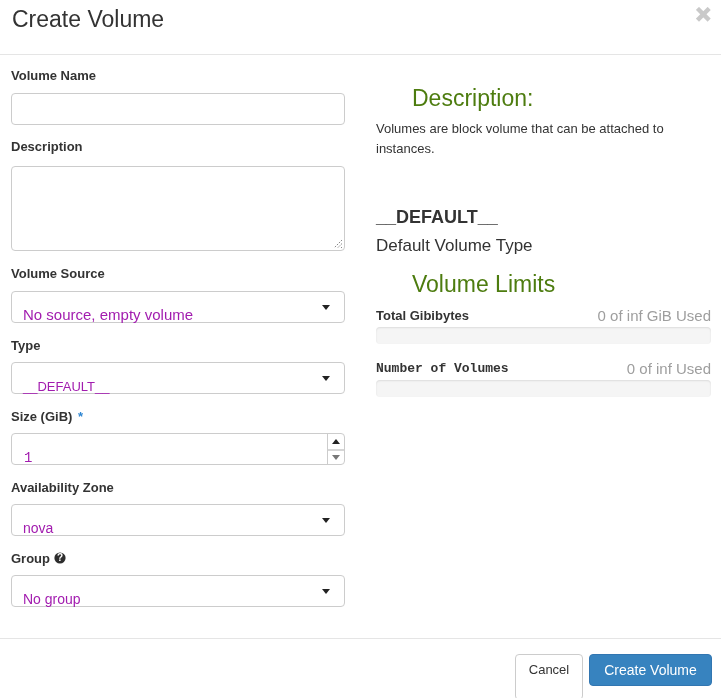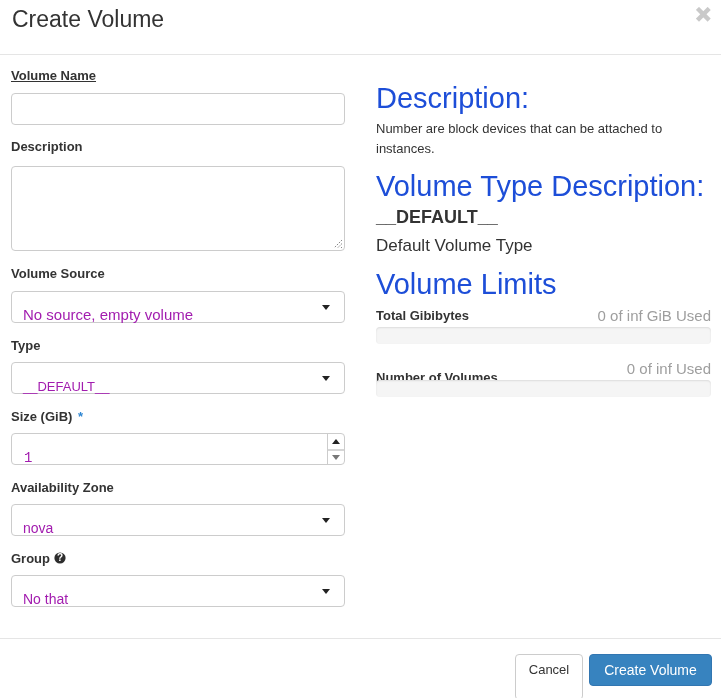--- a/index.html
+++ b/index.html
@@ -3,39 +3,39 @@
 <meta charset="utf-8">
 <style>
 * { margin:0; padding:0; box-sizing:border-box; }
 html,body { width:721px; height:698px; background:#fff; font-family:"Liberation Sans", sans-serif; }
 #modal { position:relative; width:721px; height:698px; background:#fff; overflow:hidden; }
 .abs { position:absolute; }
 .lbl { position:absolute; font-size:13px; font-weight:bold; color:#333; line-height:16px; white-space:nowrap; }
 .ctl { position:absolute; left:11px; width:334px; border:1px solid #ccc; border-radius:4px; background:#fff; }
 .sel-text { position:absolute; left:23px; font-size:14px; color:#a21caf; line-height:16px; white-space:nowrap;margin-top:8px; }
 .caret { position:absolute; width:0; height:0; border-left:4px solid transparent; border-right:4px solid transparent; border-top:5px solid #222; }
-.h3 { position:absolute; font-size:29px; font-weight:400; color:#1d4ed8; line-height:26px; white-space:nowrap; }
+.h3 { position:absolute; font-size:23px; font-weight:400; color:#4d7c0f; line-height:26px; white-space:nowrap;margin-left:36px; }
 .quota-l { position:absolute; font-size:13px; font-weight:bold; color:#333; line-height:16px; }
 .quota-r { position:absolute; right:10px; font-size:15px; color:#9e9e9e; line-height:16px; text-align:right; }
 .pbar { position:absolute; left:376px; width:335px; height:17px; background:#f5f5f5; border-radius:4px; box-shadow:inset 0 1px 2px rgba(0,0,0,.1); }
 </style>
 </head>
 <body>
 <div id="modal">
 
   <div class="abs" style="left:12px; top:6px; font-size:23px; color:#333; line-height:26px;">Create Volume</div>
   <svg class="abs" style="left:696px; top:7px;" width="15" height="15" viewBox="0 0 15 15">
     <g fill="#c9c9c9" transform="rotate(45 7.3 7.3)">
       <rect x="-1" y="5.1" width="16.6" height="4.4"></rect>
       <rect x="5.1" y="-1" width="4.4" height="16.6"></rect>
     </g>
   </svg>
   <div class="abs" style="left:0; top:54px; width:721px; height:1px; background:#e5e5e5;"></div>
 
-  <div class="lbl" style="left:11px; top:68px;text-decoration:underline;">Volume Name</div>
+  <div class="lbl" style="left:11px; top:68px;">Volume Name</div>
   <div class="ctl" style="top:93px; height:32px;"></div>
 
   <div class="lbl" style="left:11px; top:139px;">Description</div>
   <div class="ctl" style="top:166px; height:85px;">
     <svg style="position:absolute; right:1px; bottom:1px;" width="10" height="10" viewBox="0 0 10 10">
       <path d="M9 1 L1 9 M9 4.5 L4.5 9 M9 8 L8 9" stroke="#888" stroke-width="1" stroke-dasharray="1.6,1.2" fill="none"></path>
     </svg>
   </div>
 
   <div class="lbl" style="left:11px; top:266px;">Volume Source</div>
@@ -62,34 +62,33 @@
   <div class="sel-text" style="top:512px;">nova</div>
   <div class="caret" style="left:322px; top:518px;"></div>
 
   <div class="lbl" style="left:11px; top:551px;">Group
     <svg width="12" height="12" viewBox="0 0 12 12" style="vertical-align:-1px; margin-left:0px;">
       <circle cx="6" cy="6" r="5.6" fill="#2d2d2d"></circle>
       <text x="6" y="9.4" text-anchor="middle" font-family="Liberation Sans" font-size="10" font-weight="bold" fill="#fff">?</text>
     </svg>
   </div>
   <div class="ctl" style="top:575px; height:32px;"></div>
-  <div class="sel-text" style="top:583px;">No that</div>
+  <div class="sel-text" style="top:583px;">No group</div>
   <div class="caret" style="left:322px; top:589px;"></div>
 
   <div class="h3" style="left:376px; top:85px;">Description:</div>
-  <div class="abs" style="left:376px; top:119px; width:340px; font-size:13px; color:#333; line-height:20px;">Number are block devices that can be attached to instances.</div>
-  <div class="h3" style="left:376px; top:173px;">Volume Type Description:</div>
+  <div class="abs" style="left:376px; top:119px; width:340px; font-size:13px; color:#333; line-height:20px;">Volumes are block volume that can be attached to instances.</div>
   <div class="abs" style="left:376px; top:206px; font-size:18px; font-weight:bold; color:#333; line-height:22px;">__DEFAULT__</div>
   <div class="abs" style="left:376px; top:238px; font-size:17px; color:#333; line-height:16px;">Default Volume Type</div>
   <div class="h3" style="left:376px; top:271px;">Volume Limits</div>
 
   <div class="quota-l" style="left:376px; top:308px;">Total Gibibytes</div>
   <div class="quota-r" style="top:308px;">0 of inf GiB Used</div>
   <div class="pbar" style="top:327px;"></div>
 
-  <div class="quota-l" style="left:376px; top:370px;">Number of Volumes</div>
+  <div class="quota-l" style="left:376px; top:361px;font-family:Liberation Mono, monospace;">Number of Volumes</div>
   <div class="quota-r" style="top:361px;">0 of inf Used</div>
   <div class="pbar" style="top:380px;"></div>
 
   <div class="abs" style="left:0; top:638px; width:721px; height:1px; background:#e5e5e5;"></div>
   <div class="abs" style="left:515px; top:654px; width:68px; height:46px; border:1px solid #ccc; border-radius:4px; background:#fff; font-size:13px; color:#333; line-height:30px; text-align:center;">Cancel</div>
   <div class="abs" style="left:589px; top:654px; width:123px; height:32px; border:1px solid #3276b1; border-radius:4px; background:#3783bf; font-size:14px; color:#fff; line-height:30px; text-align:center;">Create Volume</div>
 </div>
 
 </body></html>

